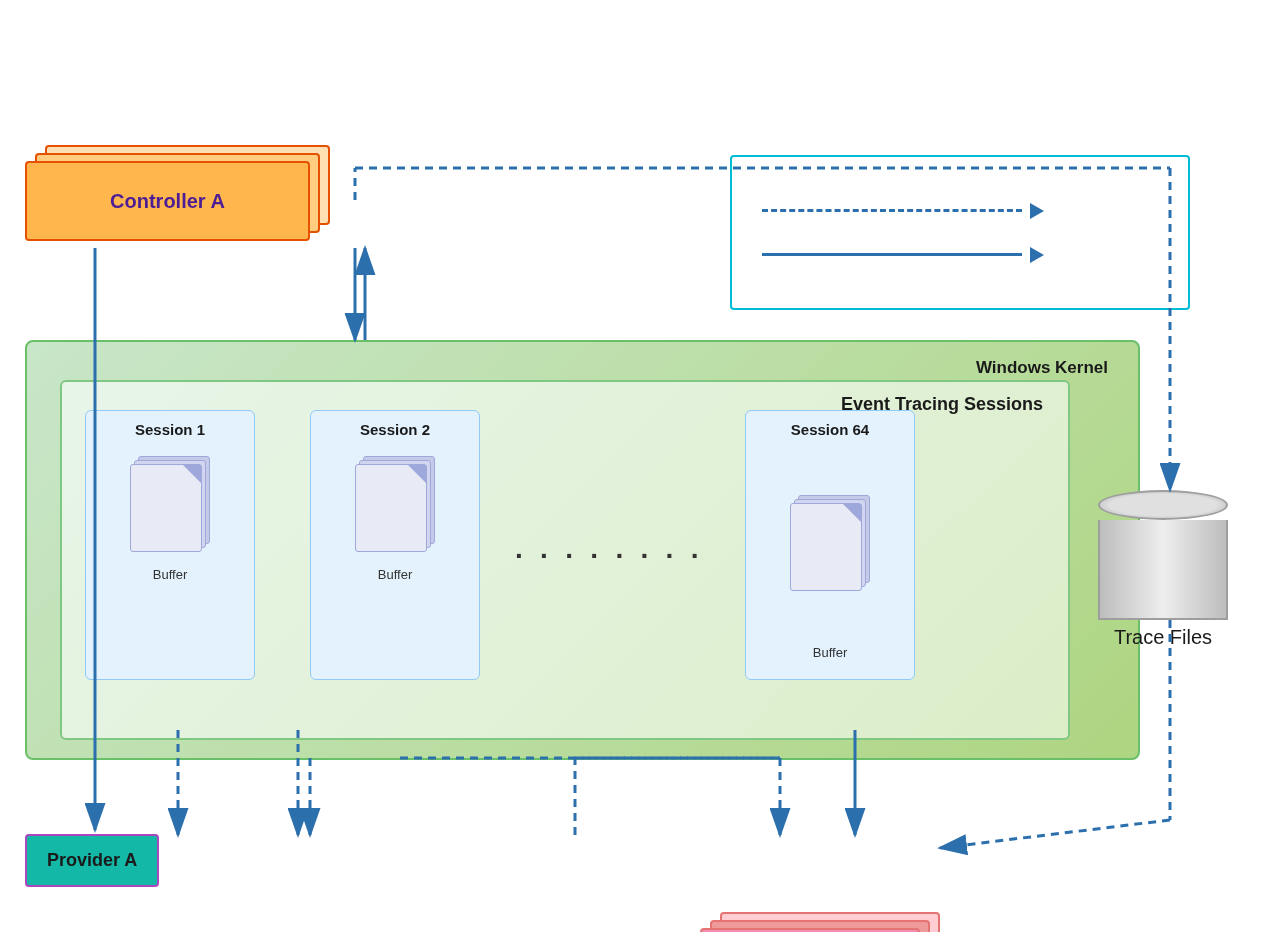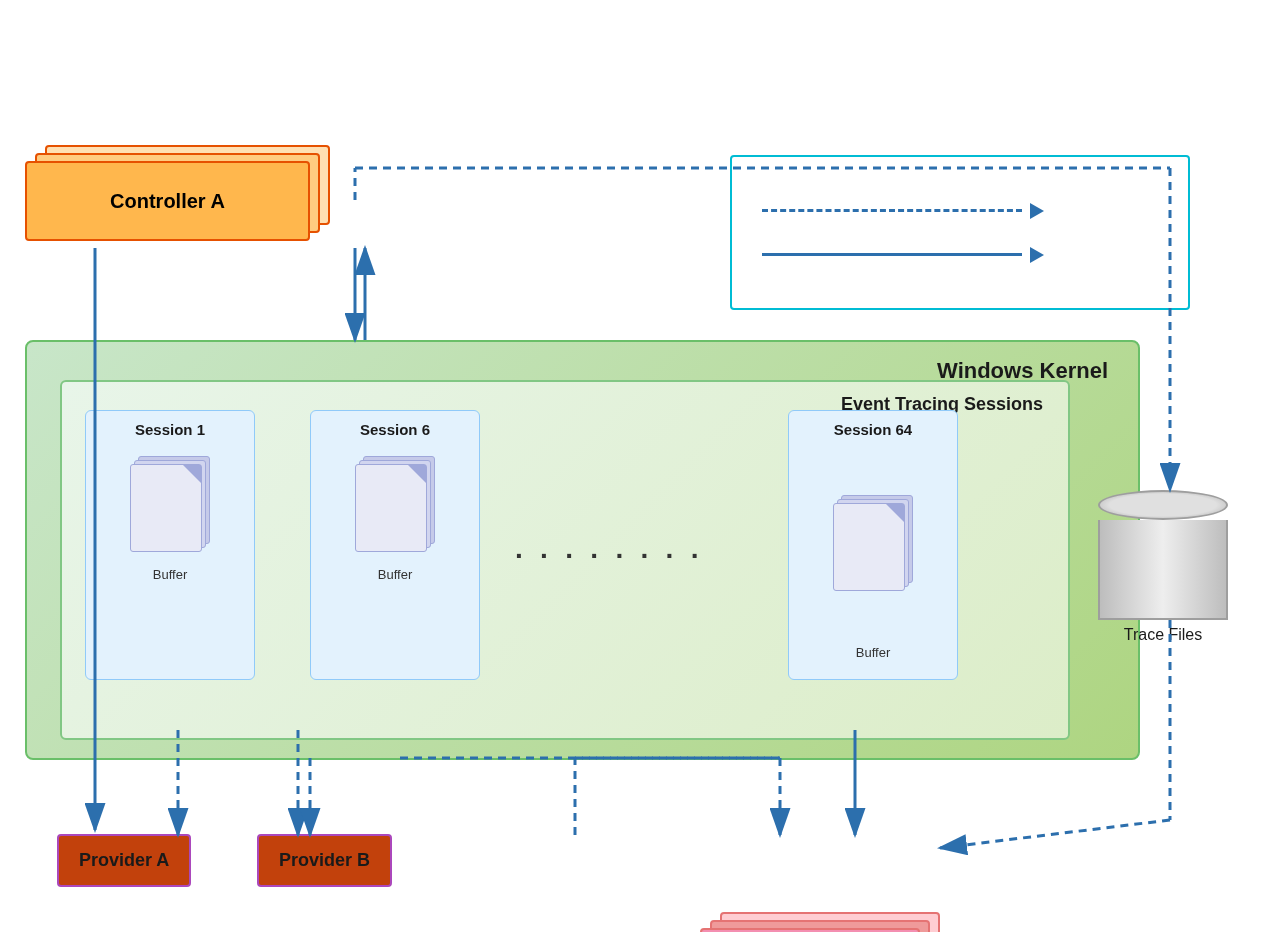--- a/index.html
+++ b/index.html
@@ -68,21 +68,21 @@
       width: 1115px;
       height: 420px;
       background: linear-gradient(135deg, #c8e6c9 0%, #aed581 100%);
       border: 2px solid #6abf69;
       border-radius: 8px;
     }
     .kernel-label {
       position: absolute;
       top: 16px;
       right: 30px;
-      font-size: 22px;
+      font-size: 17px;
       font-weight: bold;
       color: #1a1a1a;
     }
 
     
     .sessions-box {
       position: absolute;
       top: 380px;
       left: 60px;
       width: 1010px;
@@ -109,21 +109,21 @@
       border-radius: 6px;
       display: flex;
       flex-direction: column;
       align-items: center;
       padding: 10px;
       width: 170px;
       height: 270px;
     }
     .session-box.s1 { left: 85px; }
     .session-box.s2 { left: 310px; }
-    .session-box.s64 { left: 788px; gap: 39px; }
+    .session-box.s64 { left: 745px; gap: 39px; }
 
     .session-label {
       font-size: 15px;
       font-weight: bold;
       margin-bottom: 8px;
       color: #1a1a1a;
       text-align: center;
     }
 
     
@@ -195,35 +195,34 @@
     .ctrl-layer:nth-child(3) {
       top: 16px; left: 0px; width: 285px; height: 80px;
       background: #ffb74d;
       display: flex;
       align-items: center;
       justify-content: center;
     }
     .controller-label {
       font-size: 20px;
       font-weight: bold;
-      color: #000000;
+      color: #4c1d95;
     }
 
     
     .provider-box {
       position: absolute;
       bottom: 45px;
-      background: #c2410c;
+      background: #14b8a6;
       border: 2px solid #ab47bc;
       border-radius: 4px;
       padding: 14px 20px;
       font-size: 18px;
       font-weight: bold;
       color: #1a1a1a;
-      margin-left: 32px;
     }
     .provider-a { left: 25px; }
     .provider-b { left: 225px; }
     .provider-c { left: 460px; }
 
     
     .consumer-box {
       position: absolute;
       bottom: 20px;
       left: 700px;
@@ -268,21 +267,21 @@
       width: 130px;
       height: 30px;
       background: radial-gradient(ellipse at center, #e0e0e0 60%, #9e9e9e 100%);
       border: 2px solid #9e9e9e;
       border-radius: 50%;
       position: relative;
       top: 0;
     }
     .trace-label {
       text-align: center;
-      font-size: 16px;
+      font-size: 20px;
       font-weight: normal;
       color: #1a1a1a;
       margin-top: 6px;
       width: 130px;
     }
 
     
     .arrows-svg {
       position: absolute;
       top: 0; left: 0;
@@ -321,21 +320,21 @@
       <div class="doc-layer"></div>
       <div class="doc-layer"></div>
       <div class="doc-layer">
         <div class="doc-corner"></div>
       </div>
     </div>
     <div class="buffer-label">Buffer</div>
   </div>
 
   <div class="session-box s2">
-    <div class="session-label">Session 6</div>
+    <div class="session-label">Session 2</div>
     <div class="buffer-icon">
       <div class="doc-layer"></div>
       <div class="doc-layer"></div>
       <div class="doc-layer">
         <div class="doc-corner"></div>
       </div>
     </div>
     <div class="buffer-label">Buffer</div>
   </div>
 
@@ -358,23 +357,20 @@
     <div class="ctrl-layer"></div>
     <div class="ctrl-layer">
       <span class="controller-label">Controller A</span>
     </div>
   </div>
 
   <div class="provider-box provider-a">
     <span>Provider A</span>
   </div>
 
-  <div class="provider-box provider-b">
-    <span>Provider B</span>
-  </div>
 
 
   <div class="consumer-box">
     <div class="consumer-layer"></div>
     <div class="consumer-layer"></div>
     <div class="consumer-layer">
       
     </div>
   </div>
 

